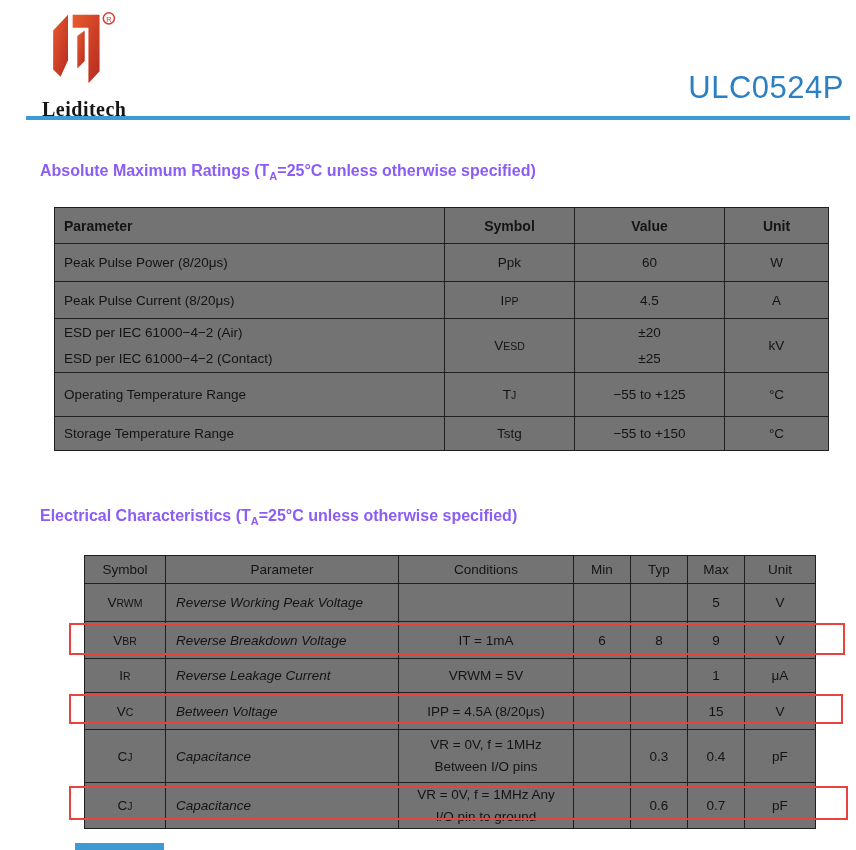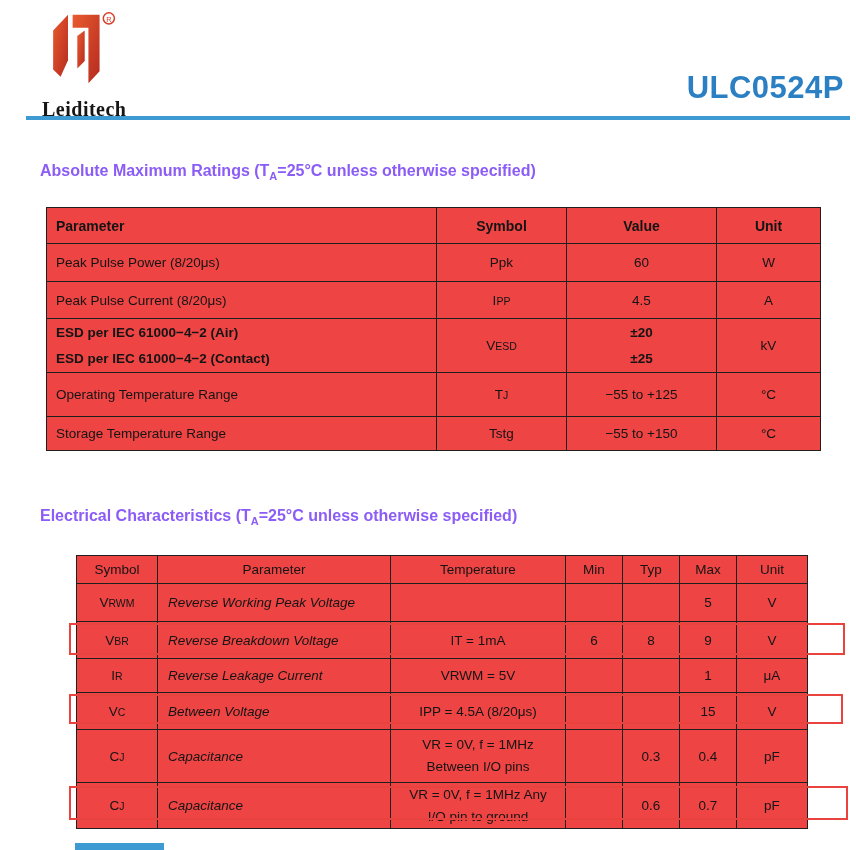--- a/index.html
+++ b/index.html
@@ -14,45 +14,45 @@
 
   
   .logo { position: absolute; left: 42px; top: 8px; width: 120px; }
   .brand {
     font-family: "Liberation Serif", serif;
     font-weight: 700; font-size: 20px; letter-spacing: 0.5px;
     color: #161616; margin-top: 4px;
   }
   .part-number {
     position: absolute; top: 70px; right: 12px;
-    font-size: 31px; font-weight: 700; letter-spacing: 0.5px;
+    font-size: 31px; font-weight: 400; letter-spacing: 0.5px;
   }
   .header-rule { position: absolute; left: 26px; right: 6px; top: 116px; height: 4px; }
 
   
   .sec-title { position: absolute; left: 40px; font-size: 16px; font-weight: 700; color: #8b5cf6; }
   .sec-title sub { font-size: 11px; font-weight: 700; }
   #amr-title { top: 162px; }
   #ec-title  { top: 507px; }
 
   
-  table { position: absolute; border-collapse: collapse; table-layout: fixed; background: #ef4444; }
+  table { position: absolute; border-collapse: collapse; table-layout: fixed; background: #737373; margin-left: 8px; }
   #amr-table { left: 46px; top: 207px; width: 774px; }
   #ec-table  { left: 76px; top: 555px; width: 731px; }
   th, td {
     border: 1px solid #1f1f1f;
     text-align: center; vertical-align: middle;
     font-size: 13.5px; font-weight: 400; color: #141414;
     padding: 0 2px; overflow: hidden;
   }
   #amr-table th { font-weight: 700; font-size: 14px; }
   #amr-table th.param, #amr-table td.param { text-align: left; padding-left: 9px; }
   #ec-table th { font-weight: 400; }
   #ec-table td.param { text-align: left; padding-left: 10px; font-style: italic; }
-  .two-line { line-height: 26px; font-weight: bold; }
+  .two-line { line-height: 26px; }
   .cond2 { line-height: 22px; text-align: center; }
   .ss { font-size: 10.5px; }
 
   
   .hl { position: absolute; border: 2px solid #e8433f; pointer-events: none; background: transparent; }
   #hl-vbr { left: 69px; top: 623px; width: 776px; height: 32px; }
   #hl-vc  { left: 69px; top: 694px; width: 774px; height: 30px; }
   #hl-cj  { left: 69px; top: 786px; width: 779px; height: 34px; }
 
   .footer-bar { position: absolute; left: 75px; top: 843px; width: 89px; height: 7px; }
@@ -147,21 +147,21 @@
         <col style="width:175px">
         <col style="width:57px">
         <col style="width:57px">
         <col style="width:57px">
         <col style="width:71px">
       </colgroup>
       <thead>
         <tr style="height:28px">
           <th>Symbol</th>
           <th>Parameter</th>
-          <th>Temperature</th>
+          <th>Conditions</th>
           <th>Min</th>
           <th>Typ</th>
           <th>Max</th>
           <th>Unit</th>
         </tr>
       </thead>
       <tbody>
         <tr style="height:38px">
           <td>V<span class="ss">RWM</span></td>
           <td class="param">Reverse Working Peak Voltage</td>

